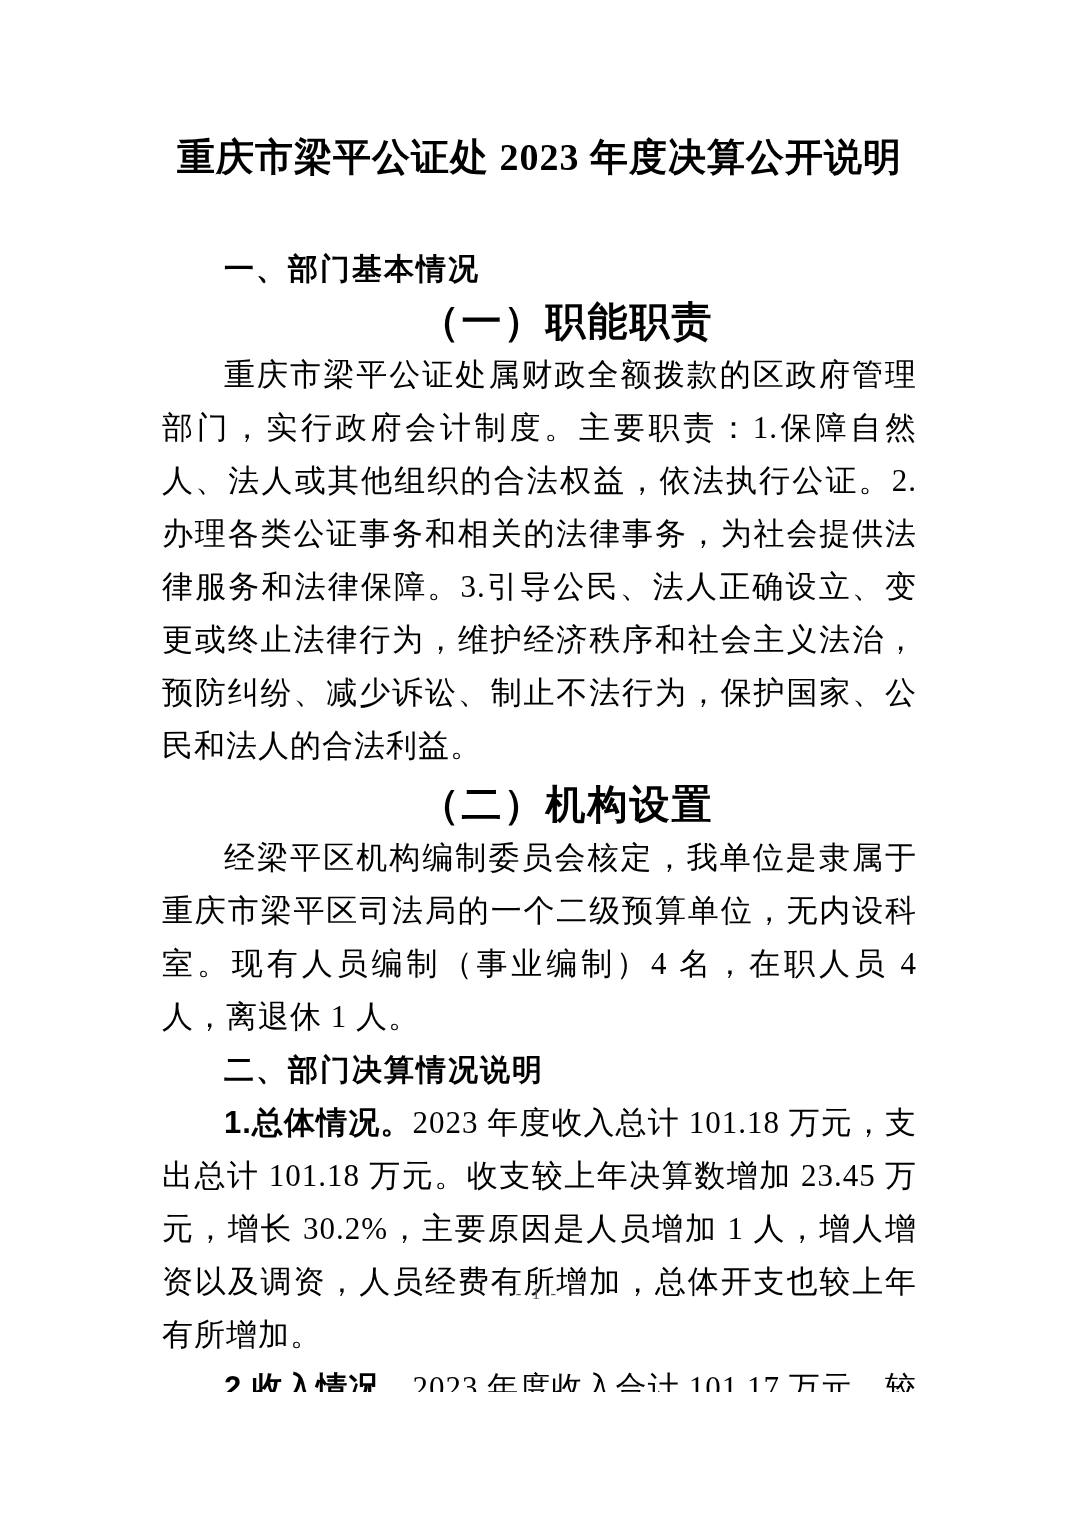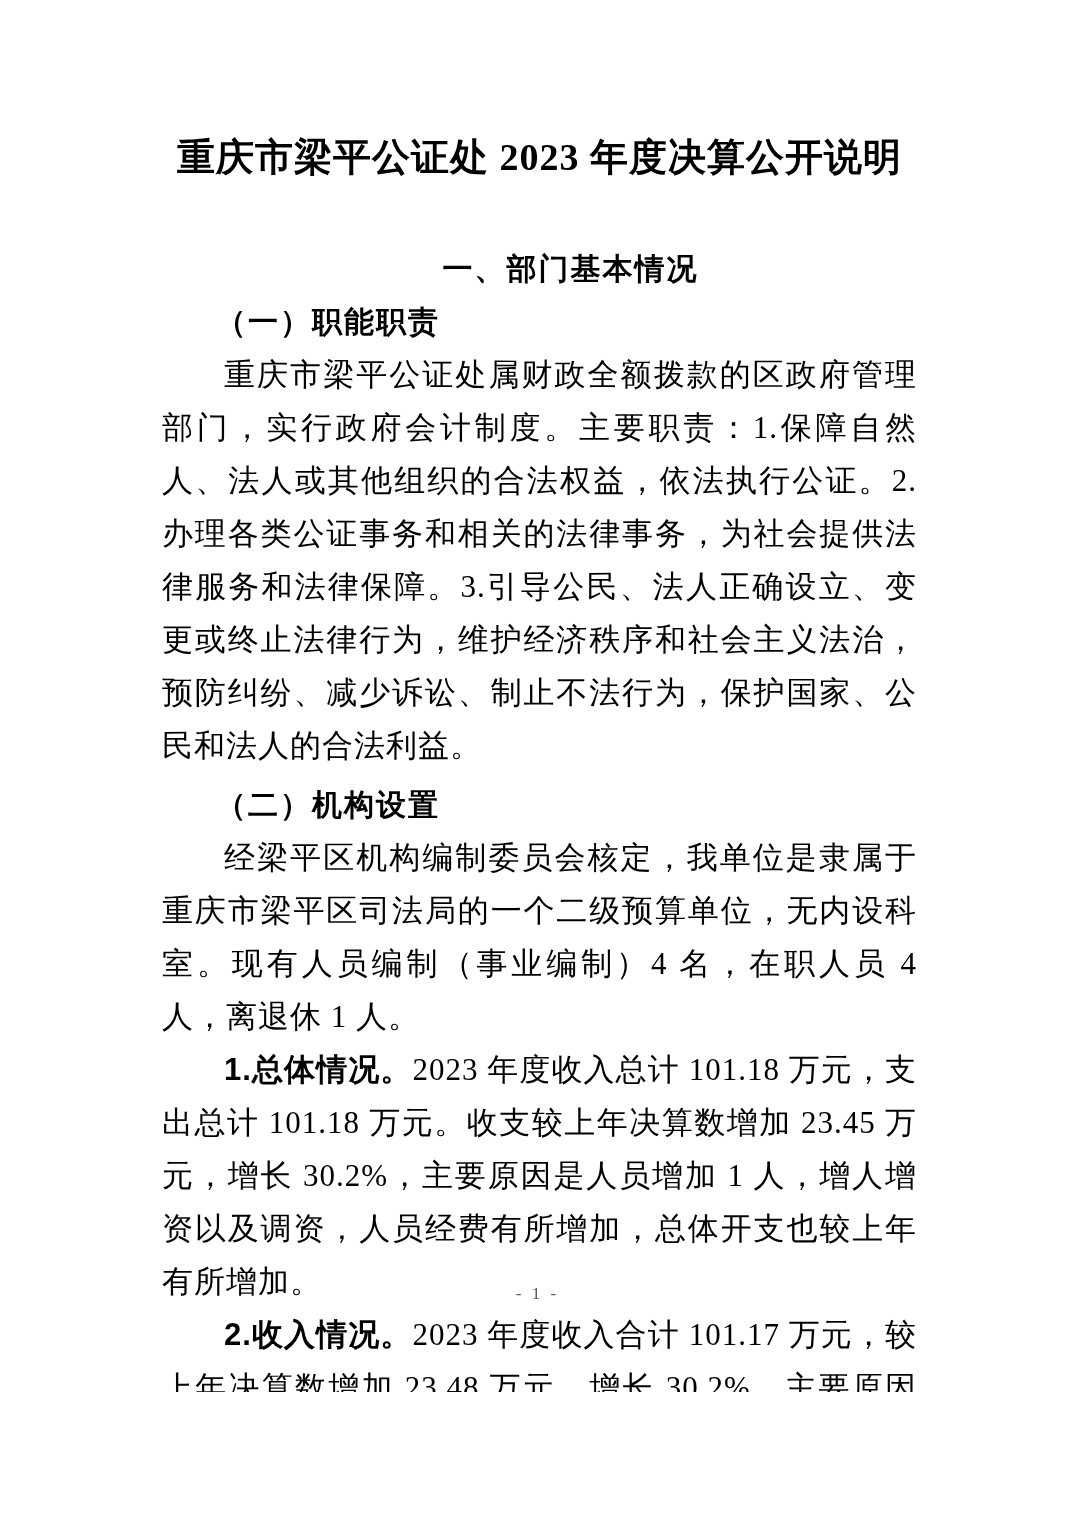--- a/index.html
+++ b/index.html
@@ -25,30 +25,30 @@
     font-family: "Liberation Serif", "DejaVu Serif", serif;
   }
   .h1 {
     margin-top: 56px;
     font-size: 30px;
     font-weight: bold;
     line-height: 53px;
     text-indent: 62px;
     font-family: "Liberation Sans", "DejaVu Sans", sans-serif;
     letter-spacing: 2px;
-    text-align: center;
   }
   .h1.second { margin-top: 0; }
   .h2 {
-    font-size: 30px;
+    font-size: 40px;
     font-weight: bold;
     line-height: 53px;
     text-indent: 54px;
     font-family: "Liberation Serif", "DejaVu Serif", serif;
     letter-spacing: 2px;
+    text-align: center;
   }
   .h2.org { margin-top: 6px; font-family: Liberation Serif, serif; }
   .para {
     font-size: 31px;
     line-height: 53px;
     text-indent: 62px;
     text-align: justify;
     text-justify: inter-character;
     font-family: "Liberation Serif", "DejaVu Serif", serif;
     letter-spacing: 1px;
@@ -80,20 +80,21 @@
     <div class="h1">一、部门基本情况</div>
 
     <div class="h2">（一）职能职责</div>
 
     <p class="para">重庆市梁平公证处属财政全额拨款的区政府管理部门，实行政府会计制度。主要职责：1.保障自然人、法人或其他组织的合法权益，依法执行公证。2.办理各类公证事务和相关的法律事务，为社会提供法律服务和法律保障。3.引导公民、法人正确设立、变更或终止法律行为，维护经济秩序和社会主义法治，预防纠纷、减少诉讼、制止不法行为，保护国家、公民和法人的合法利益。</p>
 
     <div class="h2 org">（二）机构设置</div>
 
     <p class="para">经梁平区机构编制委员会核定，我单位是隶属于重庆市梁平区司法局的一个二级预算单位，无内设科室。现有人员编制（事业编制）4 名，在职人员 4 人，离退休 1 人。</p>
 
+    <div class="h1 second">二、部门决算情况说明</div>
 
 
     <p class="para"><span class="lead">1.总体情况。</span><span>2023 年度收入总计 101.18 万元，支出总计 101.18 万元。收支较上年决算数增加 23.45 万元，增长 30.2%，主要原因是人员增加 1 人，增人增资以及调资，人员经费有所增加，总体开支也较上年有所增加。</span></p>
 
     <p class="para"><span class="lead">2.收入情况。</span><span>2023 年度收入合计 101.17 万元，较上年决算数增加 23.48 万元，增长 30.2%，主要原因是人员增加 1</span></p>
 
   </div>
 
   <div class="footer">- 1 -</div>
 </div>

